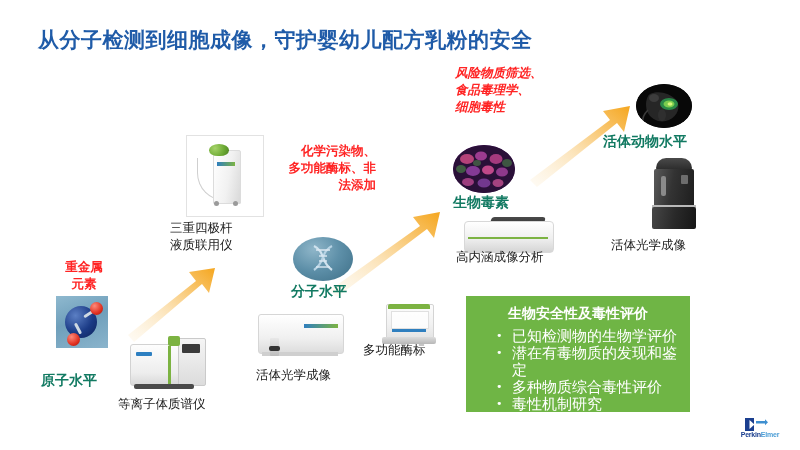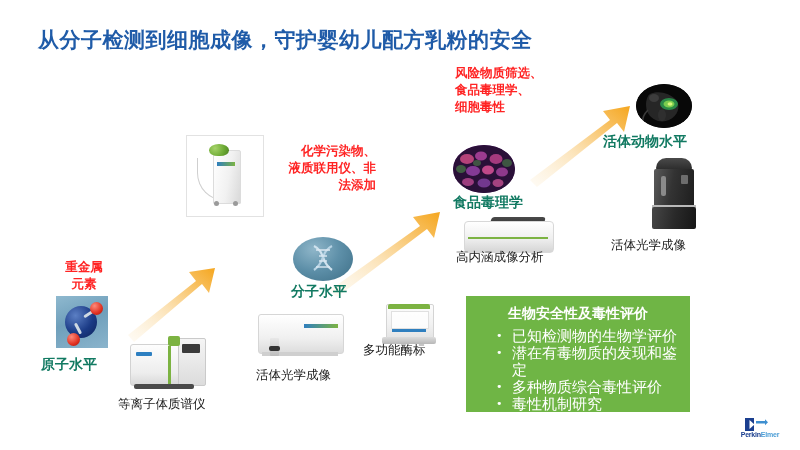--- a/index.html
+++ b/index.html
@@ -385,21 +385,21 @@
   </div>
 
   <div class="thumb" id="atom-img">
     <div class="core"></div>
     <div class="b1"></div>
     <div class="b2"></div>
     <div class="o1"></div>
     <div class="o2"></div>
   </div>
 
-  <div class="abs level-label" style="left:41px; top:356px;">原子水平</div>
+  <div class="abs level-label" style="left:41px; top:372px;">原子水平</div>
 
   <div class="thumb" id="icpms">
     <div class="body"></div>
     <div class="tag"></div>
     <div class="strip"></div>
     <div class="right"></div>
     <div class="screen"></div>
     <div class="knob"></div>
     <div class="foot"></div>
   </div>
@@ -410,24 +410,28 @@
     <div id="lcms" style="position:absolute;left:0;top:0;width:74px;height:78px;">
       <div class="curve"></div>
       <div class="cab"></div>
       <div class="blob"></div>
       <div class="band"></div>
       <div class="wheel1"></div>
       <div class="wheel2"></div>
     </div>
   </div>
 
+  <div class="abs caption" style="left:170px; top:219px; line-height:17px;">
+    <div>三重四极杆</div>
+    <div>液质联用仪</div>
+  </div>
 
   <div class="abs red-note" style="left:270px; top:142px; width:106px; text-align:right;">
     <div>化学污染物、</div>
-    <div>液质联用仪、非</div>
+    <div>多功能酶标、非</div>
     <div>法添加</div>
   </div>
 
   <div class="thumb" id="dna">
     <svg class="helix" viewBox="0 0 32 32">
       <path d="M7,3 C19,9 13,19 25,27" stroke="#cfe2ee" stroke-width="2.2" fill="none"></path>
       <path d="M25,3 C13,9 19,19 7,27" stroke="#b7d3e4" stroke-width="2.2" fill="none"></path>
       <line x1="9" y1="7" x2="23" y2="7" stroke="#dce9f2" stroke-width="1.4"></line>
       <line x1="12" y1="13" x2="20" y2="13" stroke="#dce9f2" stroke-width="1.4"></line>
       <line x1="12" y1="18" x2="20" y2="18" stroke="#dce9f2" stroke-width="1.4"></line>
@@ -468,31 +472,31 @@
       <ellipse cx="49" cy="27" rx="6" ry="4.5" fill="#9c3f96" opacity="0.88"></ellipse>
       <ellipse cx="15" cy="37" rx="6" ry="4" fill="#b2458c" opacity="0.85"></ellipse>
       <ellipse cx="31" cy="38" rx="6.5" ry="4.5" fill="#7f3f9e" opacity="0.85"></ellipse>
       <ellipse cx="45" cy="38" rx="5.5" ry="4" fill="#c04f8f" opacity="0.82"></ellipse>
       <ellipse cx="8" cy="24" rx="5" ry="4" fill="#4e8f4a" opacity="0.6"></ellipse>
       <ellipse cx="54" cy="18" rx="5" ry="4" fill="#4e8f4a" opacity="0.55"></ellipse>
       <ellipse cx="24" cy="18" rx="4" ry="3" fill="#5aa852" opacity="0.45"></ellipse>
     </svg>
   </div>
 
-  <div class="abs level-label" style="left:453px; top:194px;">食品毒理学</div>
+  <div class="abs level-label" style="left:453px; top:194px;">生物毒素</div>
 
   <div class="thumb" id="hci" style="top:213px;">
     <div class="dark"></div>
     <div class="body"></div>
     <div class="line"></div>
   </div>
 
   <div class="abs caption" style="left:456px; top:249px;">高内涵成像分析</div>
 
-  <div class="abs red-note" style="left:455px; top:64px; width:112px; text-align:left;">
+  <div class="abs red-note" style="left:455px; top:64px; width:112px; text-align:left;font-style:italic;">
     <div>风险物质筛选、</div>
     <div>食品毒理学、</div>
     <div>细胞毒性</div>
   </div>
 
   <div class="thumb" id="animal">
     <svg viewBox="0 0 56 44" style="position:absolute;left:0;top:0;width:56px;height:44px;">
       <ellipse cx="28" cy="22" rx="28" ry="22" fill="#080808"></ellipse>
       <path d="M14,10 C22,6 34,9 40,16 C45,22 42,32 33,36 C24,40 14,35 11,27 C9,21 10,13 14,10 Z" fill="#2b2b2b" opacity="0.85"></path>
       <ellipse cx="18" cy="14" rx="5" ry="4" fill="#3c3c3c"></ellipse>

